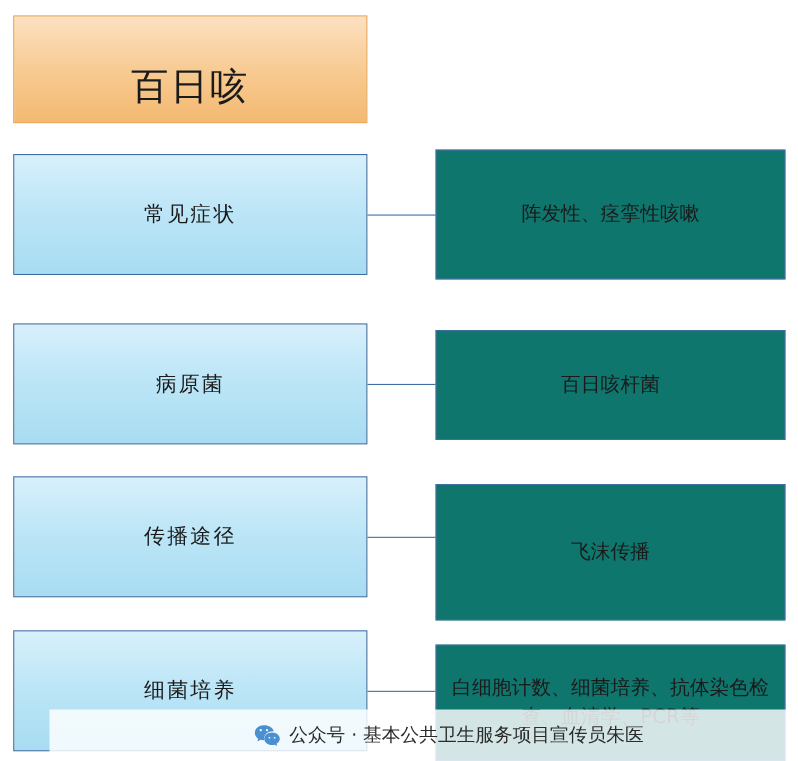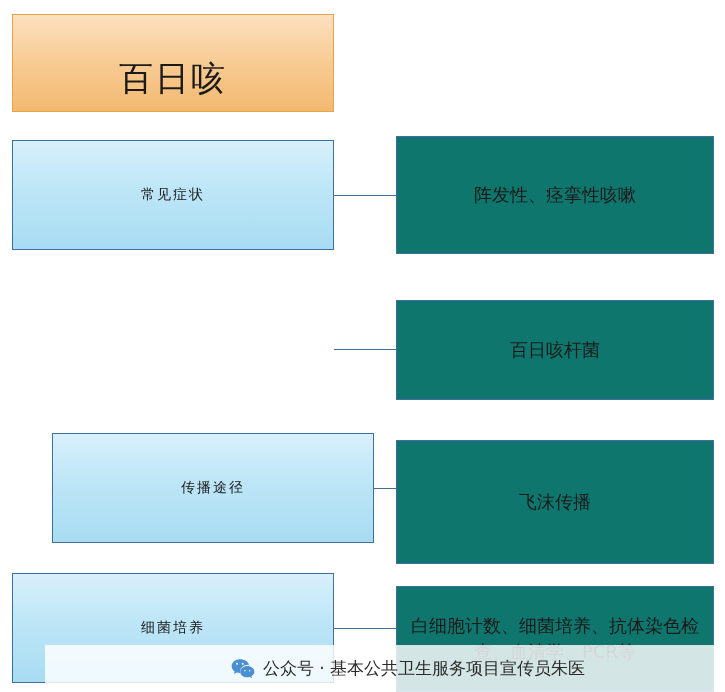--- a/index.html
+++ b/index.html
@@ -43,41 +43,41 @@
     margin-top: 31px;
   }
   .left-box {
     left: 12px;
     width: 322px;
     height: 110px;
     border: 1px solid #3f6f9f;
     background: linear-gradient(to bottom, #d8f0fb 0%, #bde6f7 45%, #a8dcf2 100%);
   }
   .left-box .label {
-    font-size: 14px;
+    font-size: 19px;
     color: #1a1a1a;
     letter-spacing: 2px;
     font-family: "DejaVu Sans", "Liberation Sans", sans-serif;
   }
   .right-box {
     left: 396px;
     width: 318px;
     border: 1px solid #3f6f9f;
     background: #0f766e;
   }
   .right-box .label {
     font-size: 18px;
     color: #1a1a1a;
     line-height: 1.45;
     font-family: "DejaVu Sans", "Liberation Sans", sans-serif;
     padding: 0 6px;
   }
   .row1-left { top: 140px; }
   .row2-left { top: 294px; }
-  .row3-left { top: 433px; margin-left: 40px; }
+  .row3-left { top: 433px; }
   .row4-left { top: 573px; }
 
   .row1-right { top: 136px; height: 118px; }
   .row2-right { top: 300px; height: 100px; }
   .row3-right { top: 440px; height: 124px; }
   .row4-right { top: 586px; height: 106px; }
 
   .connector {
     position: absolute;
     background: #3f6f9f;
@@ -129,20 +129,23 @@
   <div class="connector conn3"></div>
   <div class="connector conn4"></div>
 
   <div class="node left-box row1-left">
     <span class="label">常见症状</span>
   </div>
   <div class="node right-box row1-right">
     <span class="label">阵发性、痉挛性咳嗽</span>
   </div>
 
+  <div class="node left-box row2-left">
+    <span class="label">病原菌</span>
+  </div>
   <div class="node right-box row2-right">
     <span class="label">百日咳杆菌</span>
   </div>
 
   <div class="node left-box row3-left">
     <span class="label">传播途径</span>
   </div>
   <div class="node right-box row3-right">
     <span class="label">飞沫传播</span>
   </div>

